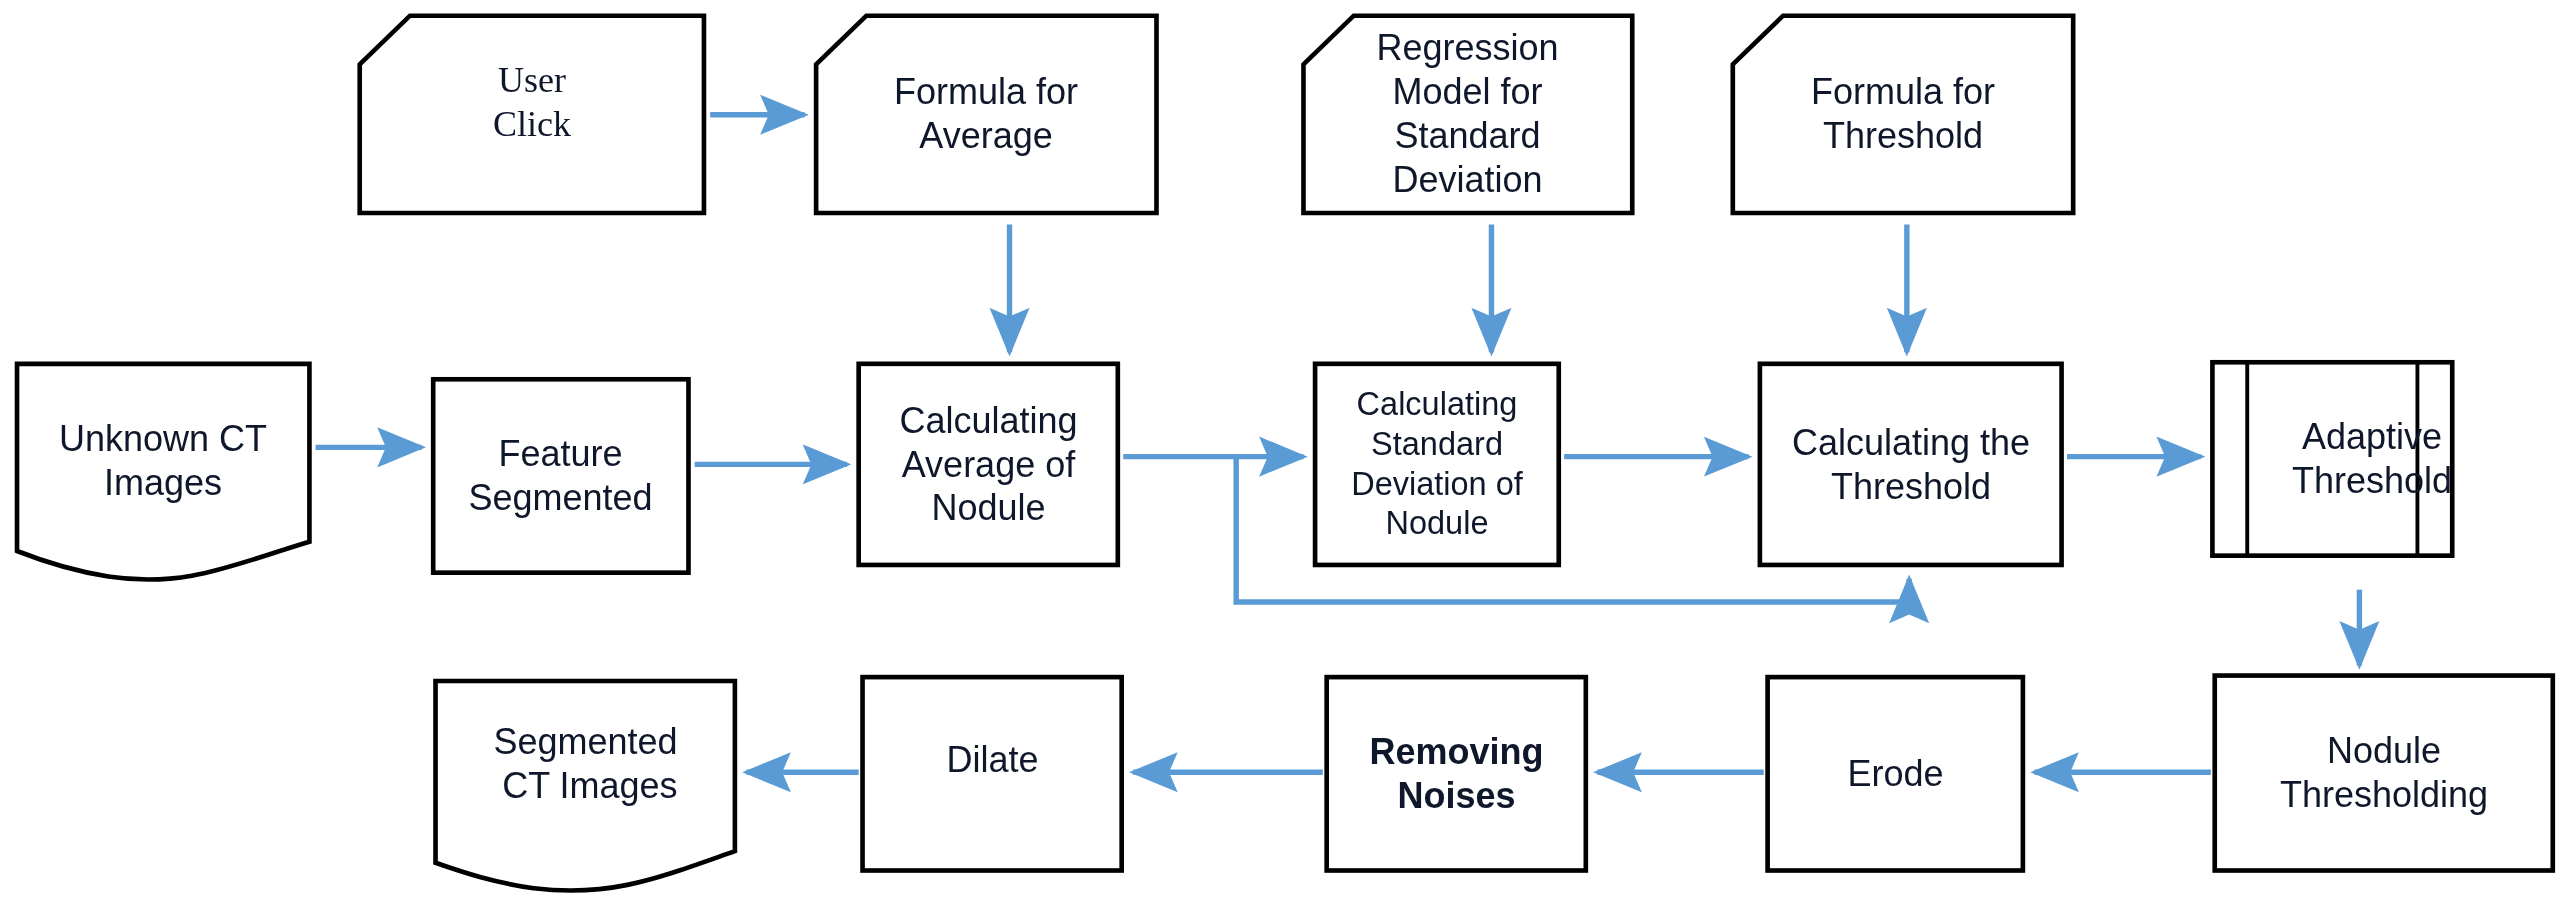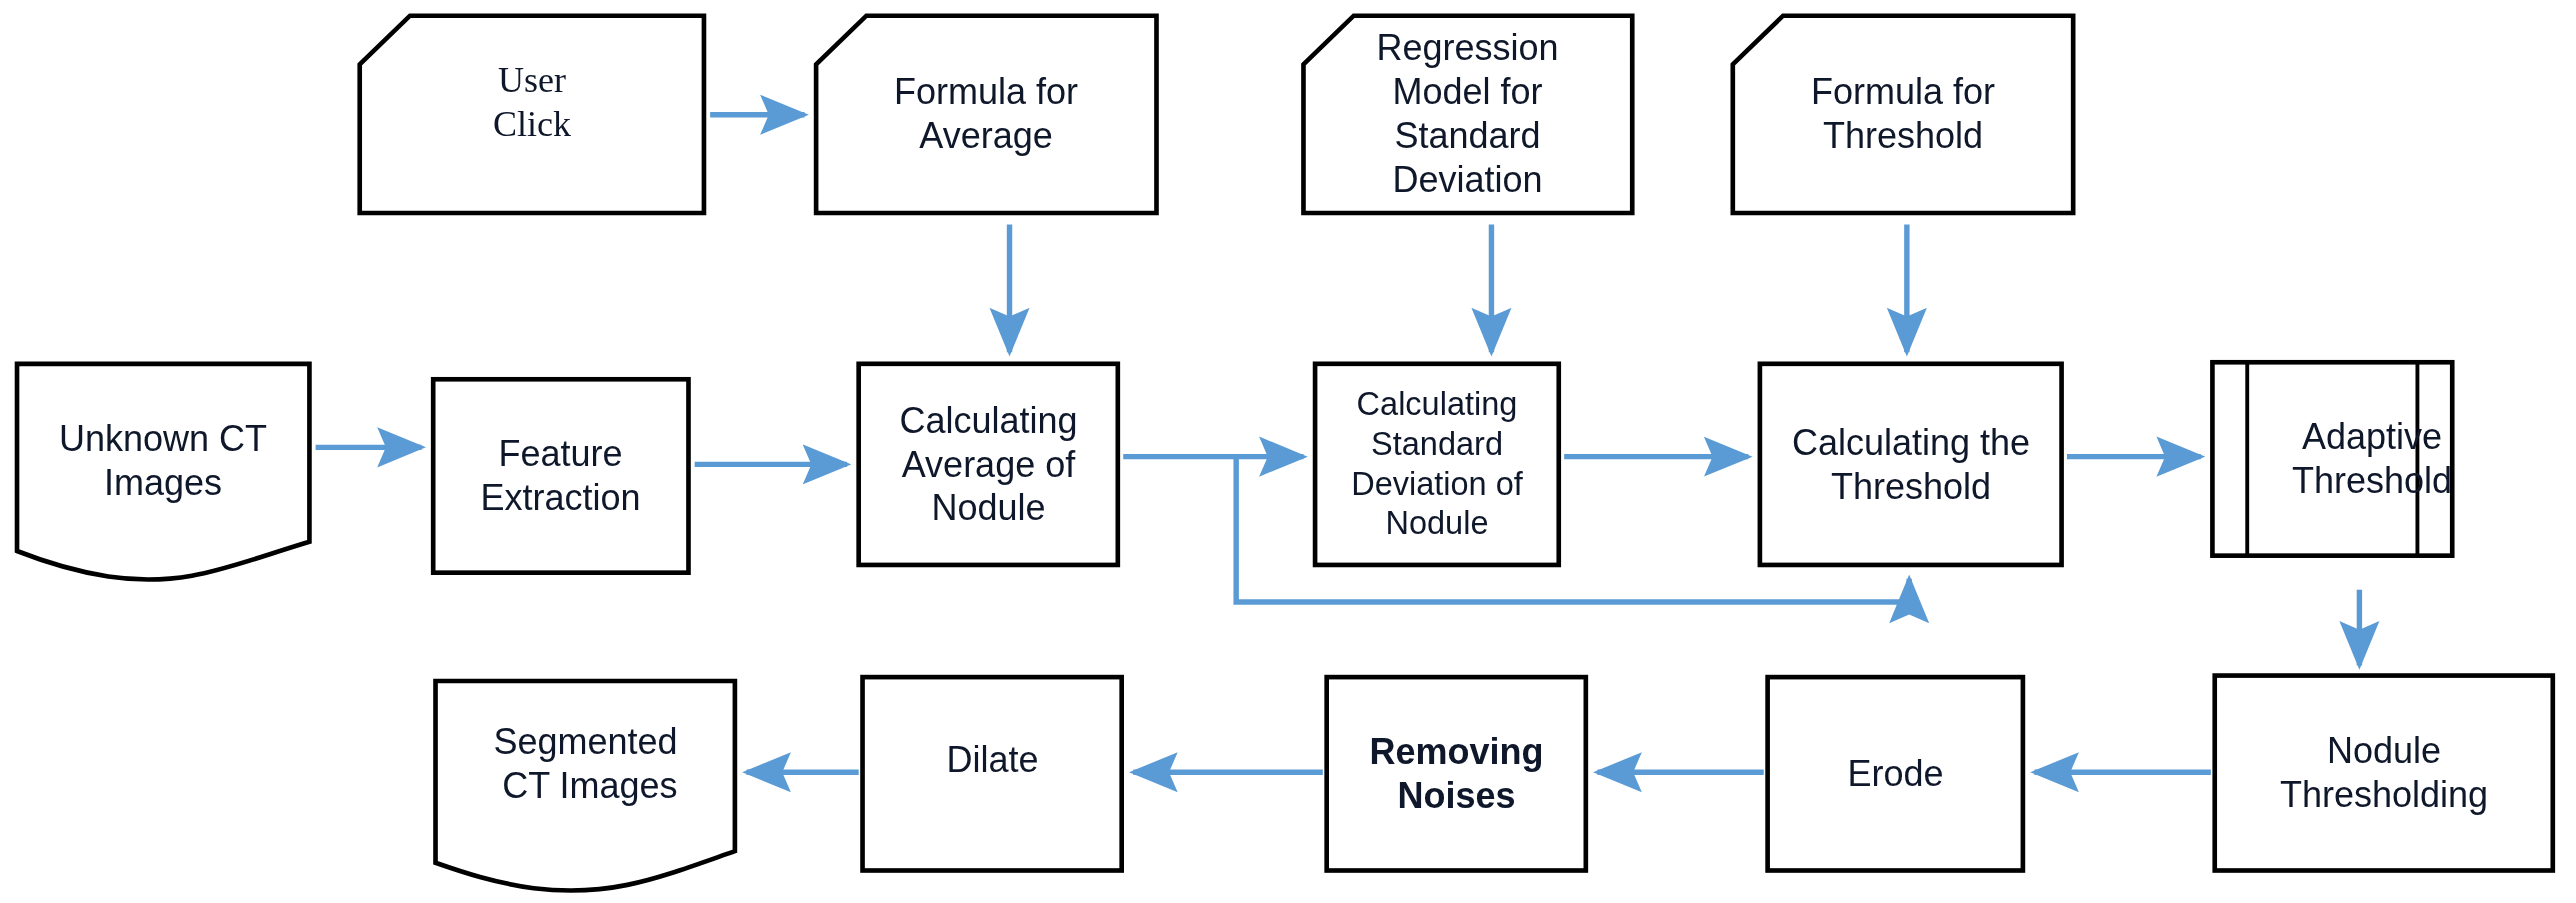--- a/index.html
+++ b/index.html
@@ -156,21 +156,21 @@
 Standard
 Deviation</div>
 
   <div class="node-label" style="left:1733px; top:15.5px; width:340px; height:197px;">Formula for
 Threshold</div>
 
   <div class="node-label" style="left:17px; top:364px; width:292px; height:193px;">Unknown CT
 Images</div>
 
   <div class="node-label" style="left:433px; top:379px; width:255px; height:193px;">Feature
-Extraction</div>
+Segmented</div>
 
   <div class="node-label" style="left:859px; top:364px; width:259px; height:201px;">Calculating
 Average of
 Nodule</div>
 
   <div class="node-label" style="left:1315px; top:364px; width:244px; height:201px; font-size:32.5px;">Calculating
 Standard
 Deviation of
 Nodule</div>
 

